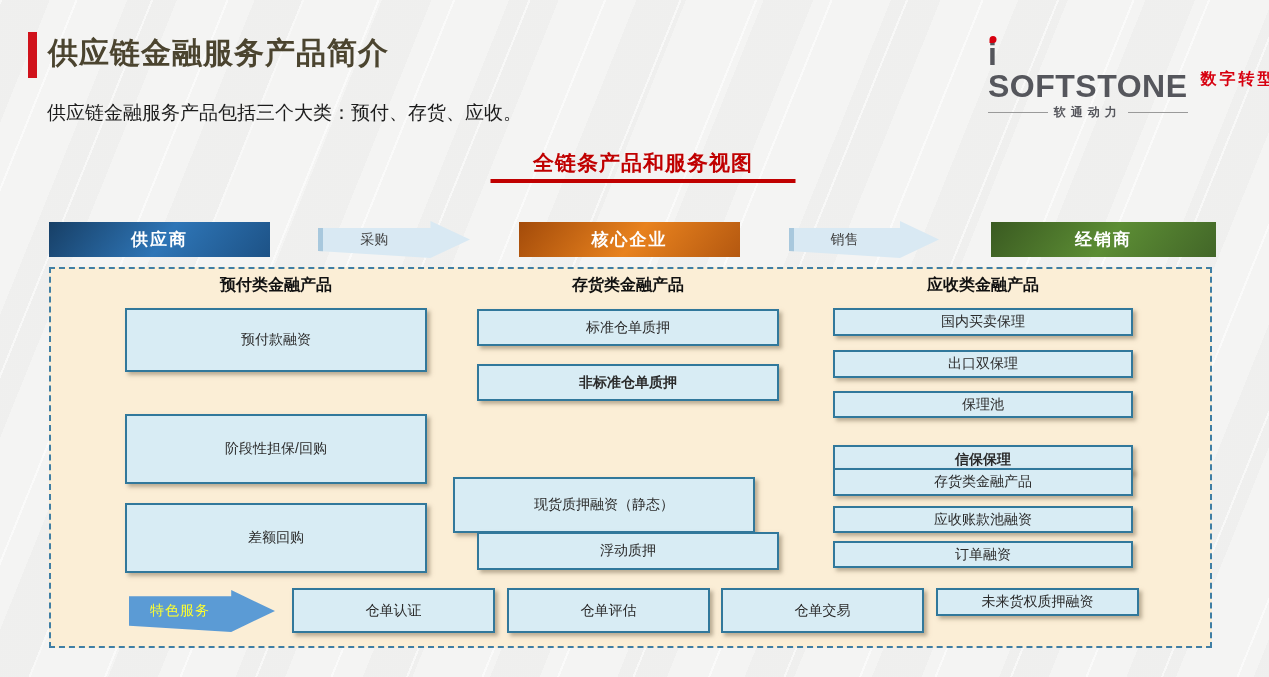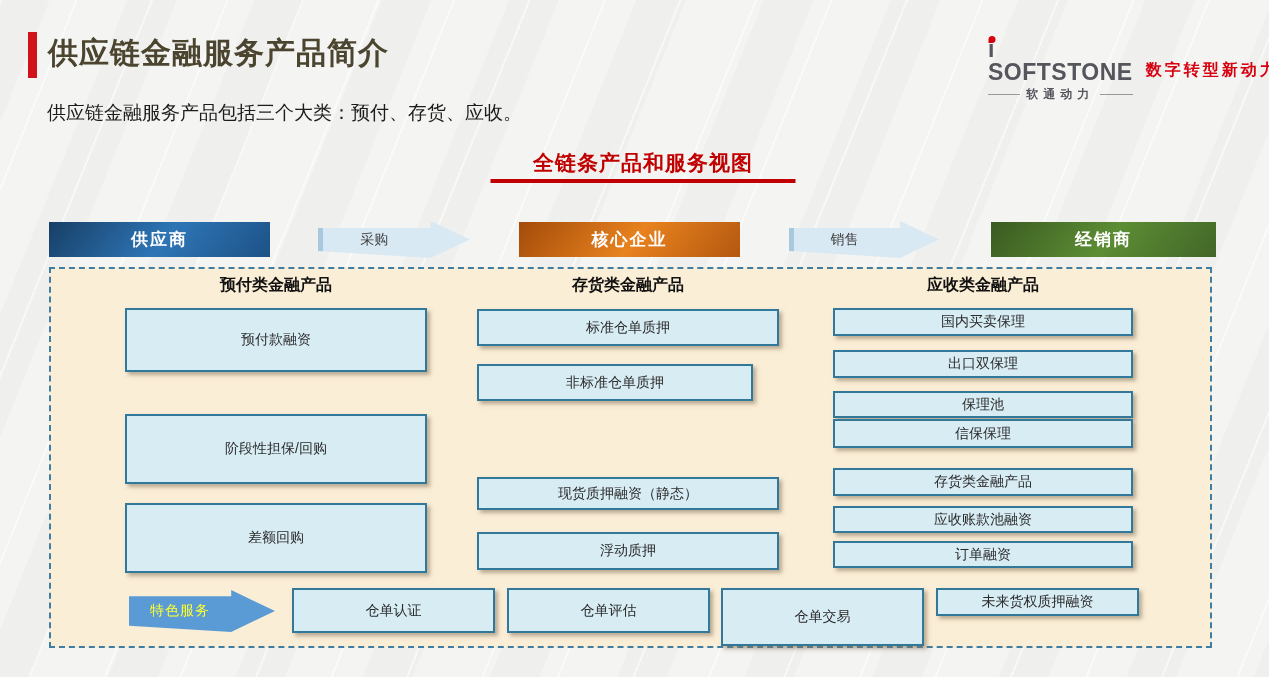--- a/index.html
+++ b/index.html
@@ -13,21 +13,21 @@
   }
   .abs{position:absolute;}
 
   
   .accent-bar{left:28px;top:32px;width:9px;height:46px;background:#d0121b;}
   .page-title{left:48px;top:33px;margin:0;font-size:30px;font-weight:bold;color:#4b442f;letter-spacing:1px;}
   .subtitle{left:47px;top:100px;margin:0;font-size:19px;color:#1c1c1c;}
 
   
   .logo{left:988px;top:38px;display:flex;align-items:center;gap:13px;}
-  .brand-en{font-size:23px;font-weight:bold;color:#55565c;letter-spacing:0.5px;line-height:1;}
+  .brand-en{font-size:32px;font-weight:bold;color:#55565c;letter-spacing:0.5px;line-height:1;}
   .brand-i{position:relative;display:inline-block;}
   .brand-i::after{content:"";position:absolute;top:-2px;left:55%;transform:translateX(-50%);
     width:7px;height:7px;background:#d7000f;border-radius:55% 55% 55% 0;}
   .brand-cn-row{display:flex;align-items:center;gap:6px;margin-top:2px;}
   .brand-cn-row .hline{flex:1;height:1px;background:#9a9a9a;}
   .brand-cn{font-size:12px;color:#55565c;letter-spacing:5px;font-weight:bold;white-space:nowrap;}
   .logo-slogan{font-size:16px;font-weight:bold;color:#d7000f;letter-spacing:3px;white-space:nowrap;}
 
   
   .section-title{left:643px;top:149px;transform:translateX(-50%);font-size:21px;font-weight:bold;color:#c00000;letter-spacing:1px;white-space:nowrap;}
@@ -105,35 +105,35 @@
 
     <div class="abs col-header" style="left:74px;width:302px;">预付类金融产品</div>
     <div class="abs col-header" style="left:426px;width:302px;">存货类金融产品</div>
     <div class="abs col-header" style="left:782px;width:300px;">应收类金融产品</div>
 
     <div class="abs pbox" style="left:74px;top:39px;width:302px;height:64px;">预付款融资</div>
     <div class="abs pbox" style="left:74px;top:145px;width:302px;height:70px;">阶段性担保/回购</div>
     <div class="abs pbox" style="left:74px;top:234px;width:302px;height:70px;">差额回购</div>
 
     <div class="abs pbox" style="left:426px;top:40px;width:302px;height:37px;">标准仓单质押</div>
-    <div class="abs pbox" style="left:426px;top:95px;width:276px;height:37px;">非标准仓单质押</div>
-    <div class="abs pbox" style="left:426px;top:208px;width:302px;height:33px;">现货质押融资（静态）</div>
+    <div class="abs pbox" style="left:426px;top:95px;width:302px;height:37px;font-weight:bold;">非标准仓单质押</div>
+    <div class="abs pbox" style="left:402px;top:208px;width:302px;height:56px;">现货质押融资（静态）</div>
     <div class="abs pbox" style="left:426px;top:263px;width:302px;height:38px;">浮动质押</div>
 
     <div class="abs pbox" style="left:782px;top:39px;width:300px;height:28px;">国内买卖保理</div>
     <div class="abs pbox" style="left:782px;top:81px;width:300px;height:28px;">出口双保理</div>
     <div class="abs pbox" style="left:782px;top:122px;width:300px;height:27px;">保理池</div>
-    <div class="abs pbox" style="left:782px;top:150px;width:300px;height:29px;">信保保理</div>
+    <div class="abs pbox" style="left:782px;top:176px;width:300px;height:29px;font-weight:bold;">信保保理</div>
     <div class="abs pbox" style="left:782px;top:199px;width:300px;height:28px;">存货类金融产品</div>
     <div class="abs pbox" style="left:782px;top:237px;width:300px;height:27px;">应收账款池融资</div>
     <div class="abs pbox" style="left:782px;top:272px;width:300px;height:27px;">订单融资</div>
 
     <div class="abs sp-arrow">
       <span class="shape"></span>
       <span class="lbl">特色服务</span>
     </div>
     <div class="abs pbox" style="left:241px;top:319px;width:203px;height:45px;">仓单认证</div>
     <div class="abs pbox" style="left:456px;top:319px;width:203px;height:45px;">仓单评估</div>
-    <div class="abs pbox" style="left:670px;top:319px;width:203px;height:58px;">仓单交易</div>
+    <div class="abs pbox" style="left:670px;top:319px;width:203px;height:45px;">仓单交易</div>
     <div class="abs pbox" style="left:885px;top:319px;width:203px;height:28px;">未来货权质押融资</div>
   </div>
 
 </div>
 
 </body></html>

